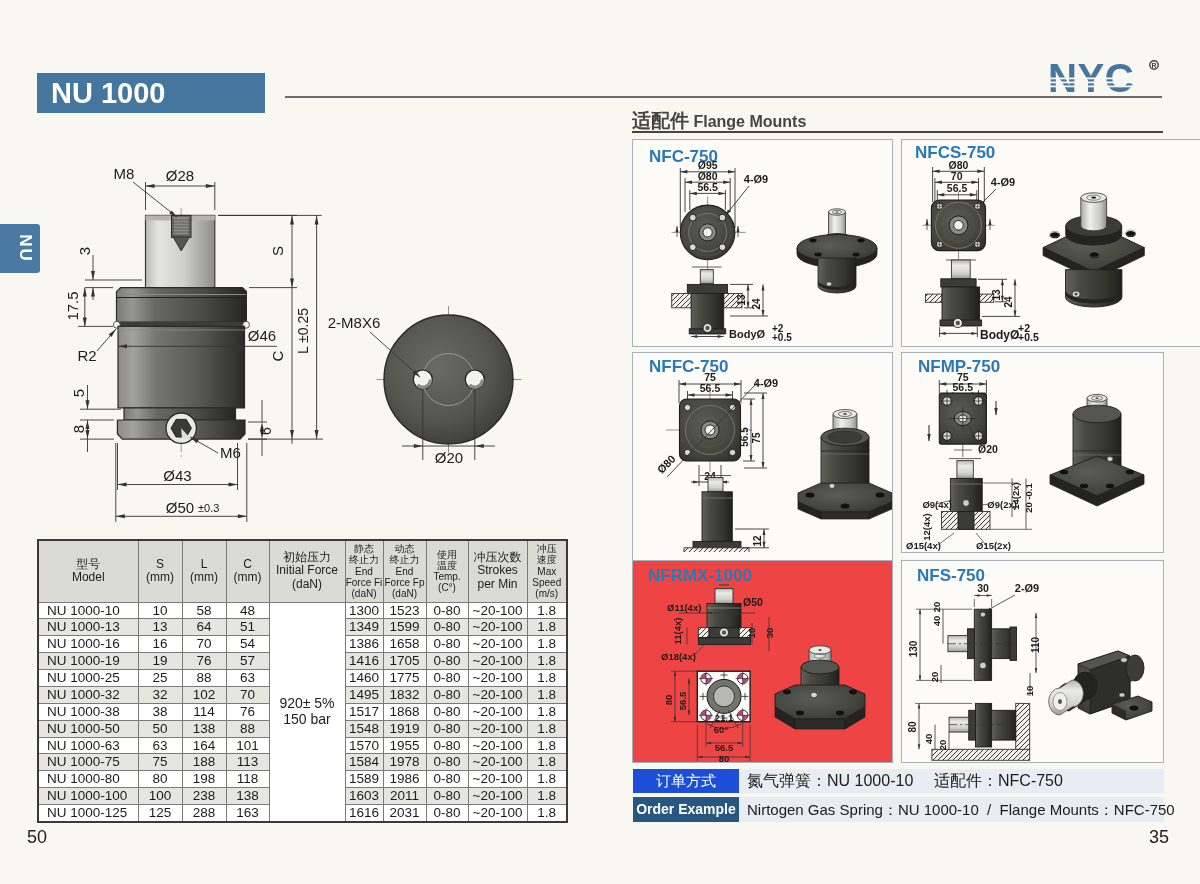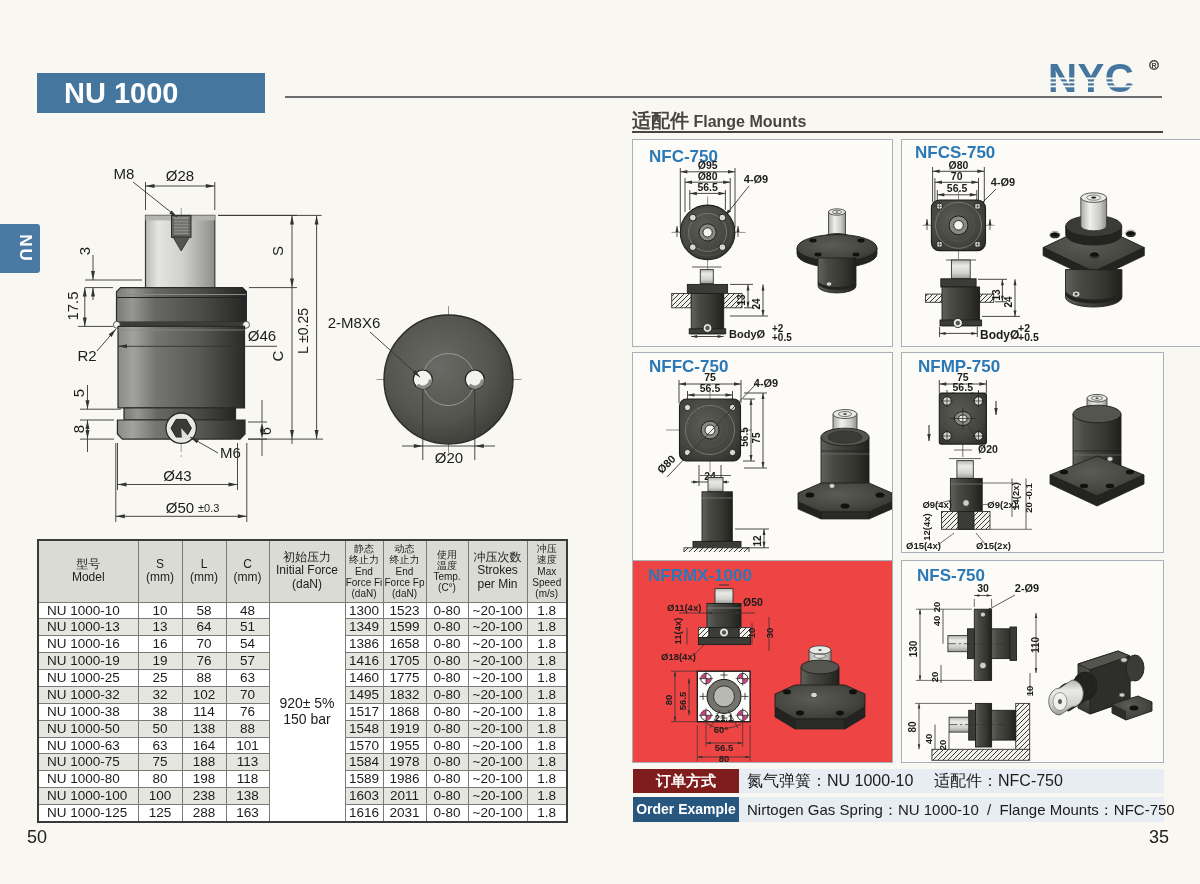--- a/index.html
+++ b/index.html
@@ -42,21 +42,21 @@
           <stop offset="0.6" stop-color="#45453f"></stop>
  <stop offset="1" stop-color="#2b2b27"></stop>
 </radialGradient>
 <pattern id="hat" patternUnits="userSpaceOnUse" width="5" height="5">
  <rect width="5" height="5" fill="#f2f1ec"></rect>
  <path d="M-1,6 L6,-1 M4,6 L6,4 M-1,1 L1,-1" stroke="#3a3a36" stroke-width="1"></path>
 </pattern>
 </defs>
     </svg>
 
-  <div class="abs blue-box" style="left:37px;top:73px;width:228px;height:40px;font-size:29px;line-height:40px;padding-left:27px;letter-spacing:0px;">NU 1000</div>
+  <div class="abs blue-box" style="left:37px;top:73px;width:228px;height:40px;font-size:29px;line-height:40px;padding-left:14px;letter-spacing:0px;">NU 1000</div>
   <div class="abs" style="left:285px;top:96px;width:877px;height:2px;background:#6b6b6b;"></div>
 
   <div class="abs" style="left:1048px;top:58px;width:120px;height:40px;">
     <svg width="120" height="40" viewBox="0 0 120 40">
       <text x="0" y="34" font-size="41" font-weight="bold" fill="#44769f" letter-spacing="0.5" transform="scale(0.98,1)">NYC</text>
       <rect x="0" y="19.5" width="102" height="1.8" fill="#f8f7f2"></rect>
       <rect x="0" y="23.5" width="102" height="1.8" fill="#f8f7f2"></rect>
       <rect x="0" y="27.5" width="102" height="1.8" fill="#f8f7f2"></rect>
       <circle cx="106" cy="7" r="4.2" fill="none" stroke="#4a4440" stroke-width="1.4"></circle>
       <text x="103.4" y="9.8" font-size="7" font-weight="bold" fill="#4a4440">R</text>
@@ -725,21 +725,21 @@
 <ellipse cx="158" cy="140.5" rx="7" ry="9" fill="#f0f0ec" stroke="#888" stroke-width="0.8"></ellipse>
 <ellipse cx="158" cy="140.5" rx="2" ry="2.6" fill="#555"></ellipse>
 <path d="M210,143 L236,135 L250,141 L250,150 L224,159 L210,152 Z" fill="url(#discg2)" stroke="#1e1e1c" stroke-width="0.9"></path>
 <ellipse cx="232" cy="147" rx="4.5" ry="2.6" fill="#11110e"></ellipse>
 <path d="M210,143 L210,152 L224,159 L224,150 Z" fill="#2b2b28"></path>
 <ellipse cx="222" cy="99" rx="3.4" ry="2.4" fill="#cfcfc9" stroke="#222" stroke-width="0.7"></ellipse>
 <ellipse cx="220" cy="134" rx="3" ry="2.2" fill="#cfcfc9" stroke="#222" stroke-width="0.7"></ellipse>
       </svg></div>
 
   <div class="abs" style="left:633px;top:769px;width:531px;height:24px;background:#e7edf2;">
-    <div style="position:absolute;left:0;top:0;width:106px;height:24px;background:#7f1d1d;color:#fff;font-size:15px;font-weight:bold;text-align:center;line-height:24px;">订单方式</div>
+    <div style="position:absolute;left:0;top:0;width:106px;height:24px;background:#1d4ed8;color:#fff;font-size:15px;font-weight:normal;text-align:center;line-height:24px;">订单方式</div>
     <div style="position:absolute;left:114px;top:0;height:24px;font-size:16px;color:#1c1c1c;line-height:24px;">氮气弹簧：NU 1000-10</div>
     <div style="position:absolute;left:301px;top:0;height:16px;font-size:16px;color:#1c1c1c;line-height:24px;">适配件：NFC-750</div>
   </div>
   <div class="abs" style="left:633px;top:797px;width:531px;height:25px;background:#e7edf2;">
     <div style="position:absolute;left:0;top:0;width:106px;height:25px;background:#27577f;color:#fff;font-size:14px;font-weight:bold;text-align:center;line-height:25px;white-space:nowrap;">Order Example</div>
     <div style="position:absolute;left:114px;top:0;height:25px;color:#1c1c1c;line-height:25px;white-space:nowrap;font-size:15px;">Nirtogen Gas Spring：NU 1000-10&nbsp; /&nbsp; Flange Mounts：NFC-750</div>
   </div>
 
   <div class="abs" style="left:27px;top:827px;font-size:18px;color:#222;">50</div>
   <div class="abs" style="left:1149px;top:827px;font-size:18px;color:#222;">35</div>

